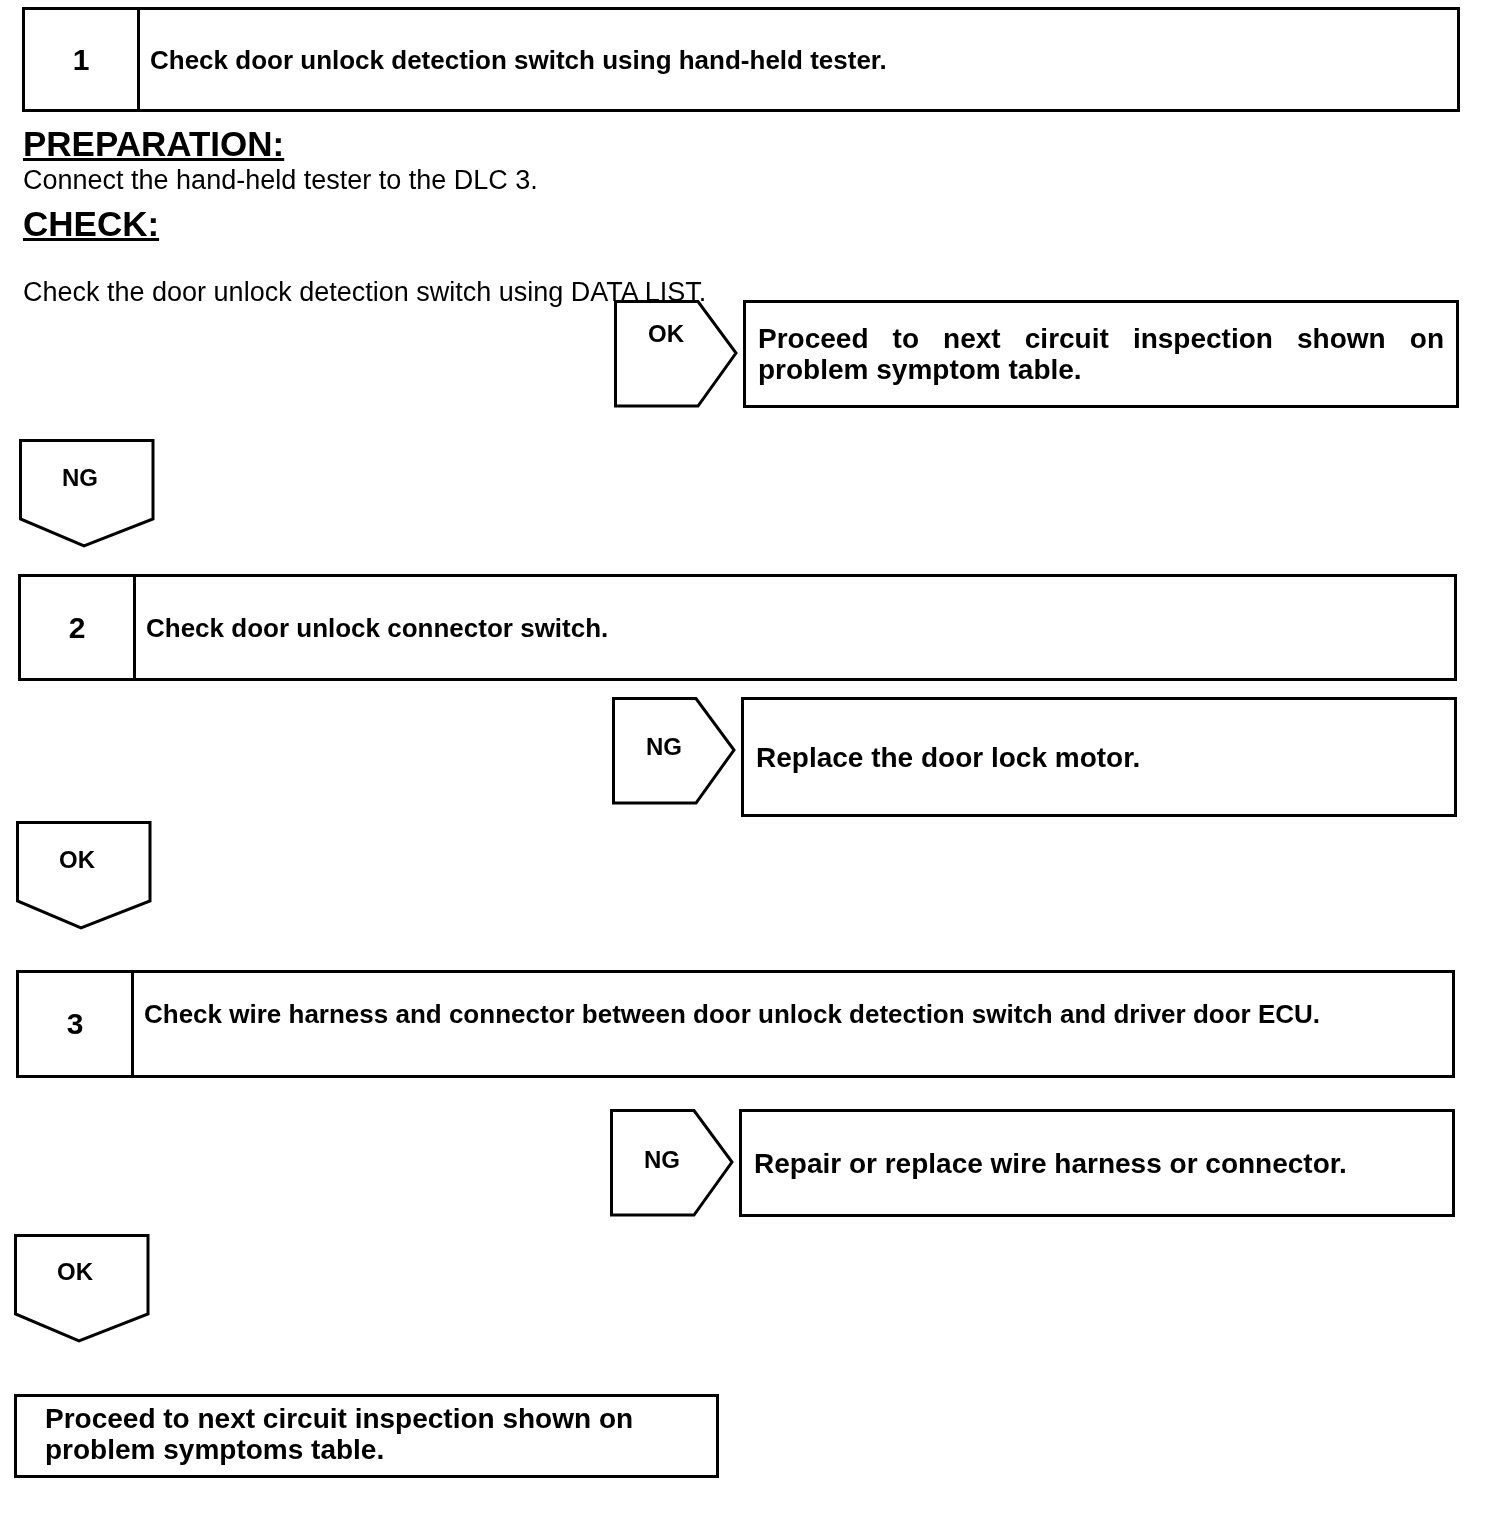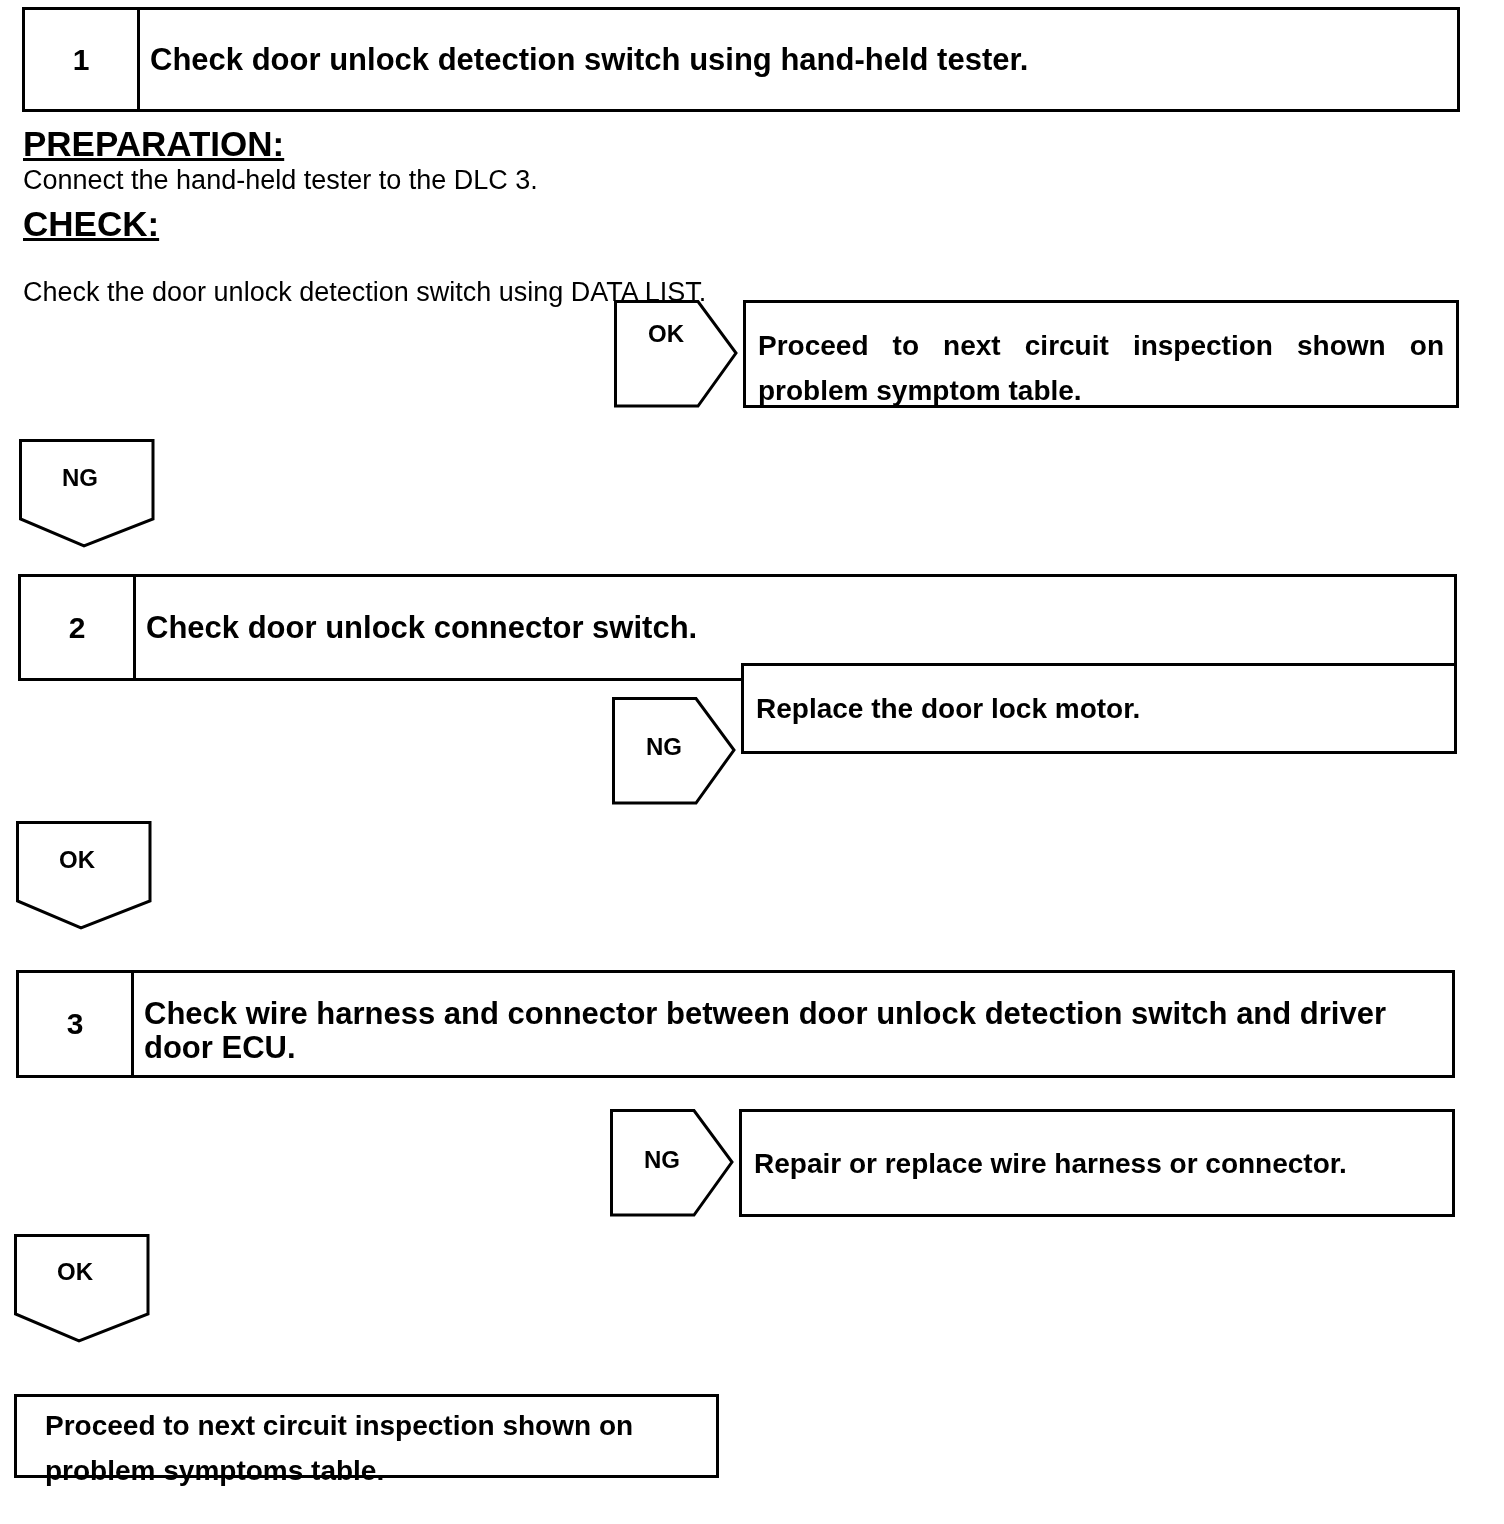--- a/index.html
+++ b/index.html
@@ -2,27 +2,27 @@
 <html><head>
 <meta charset="utf-8">
 <style>
   html, body { margin:0; padding:0; background:#ffffff; }
   body { width:1504px; height:1524px; position:relative; overflow:hidden;
          font-family:"Liberation Sans", sans-serif; color:#000; }
   .abs { position:absolute; box-sizing:border-box; }
   .stepbox { border:3px solid #000; display:flex; background:#fff; }
   .stepnum { border-right:3px solid #000; display:flex; align-items:center; justify-content:center;
              font-weight:bold; font-size:30px; flex:0 0 auto; }
-  .steptitle { display:flex; align-items:center; padding-left:10px; font-weight:bold; font-size:31px;
+  .steptitle { display:flex; align-items:center; padding-left:10px; font-weight:bold; font-size:26px;
                line-height:34px; }
   .steptitle.multi { align-items:flex-start; padding-top:24px; }
   .label { font-weight:bold; font-size:35px; text-decoration:underline; }
   .text { font-size:27px;text-align:center; }
   .resultbox { border:3px solid #000; background:#fff; font-weight:bold; font-size:28px;
-               line-height:45px; padding:20px 12px 0 12px; }
+               line-height:31px; padding:20px 12px 0 12px; }
   .resultbox.center { display:flex; align-items:center; padding-top:0; }
   .arrow-label { position:absolute; font-weight:bold; font-size:24px; }
   svg { position:absolute; overflow:visible; }
 </style>
 </head>
 <body>
 
 <div class="abs stepbox" style="left:22px;top:7px;width:1438px;height:105px;">
   <div class="stepnum" style="width:112px;">1</div>
   <div class="steptitle">Check door unlock detection switch using hand-held tester.</div>
@@ -46,21 +46,21 @@
 
 <div class="abs stepbox" style="left:18px;top:574px;width:1439px;height:107px;">
   <div class="stepnum" style="width:112px;">2</div>
   <div class="steptitle">Check door unlock connector switch.</div>
 </div>
 
 <svg style="left:612px;top:697px;" width="125" height="108">
   <polygon points="1.5,1.5 84,1.5 122,53 84,106 1.5,106" fill="#fff" stroke="#000" stroke-width="3"></polygon>
 </svg>
 <div class="arrow-label" style="left:646px;top:733px;">NG</div>
-<div class="abs resultbox center" style="left:741px;top:663px;width:716px;height:91px;">Replace the door lock motor.</div>
+<div class="abs resultbox center" style="left:741px;top:697px;width:716px;height:120px;">Replace the door lock motor.</div>
 
 <svg style="left:16px;top:821px;" width="137" height="110">
   <polygon points="1.5,1.5 134,1.5 134,80 65,107 1.5,80" fill="#fff" stroke="#000" stroke-width="3"></polygon>
 </svg>
 <div class="arrow-label" style="left:59px;top:846px;">OK</div>
 
 <div class="abs stepbox" style="left:16px;top:970px;width:1439px;height:108px;">
   <div class="stepnum" style="width:112px;">3</div>
   <div class="steptitle multi">Check wire harness and connector between door unlock detection switch and driver door ECU.</div>
 </div>

